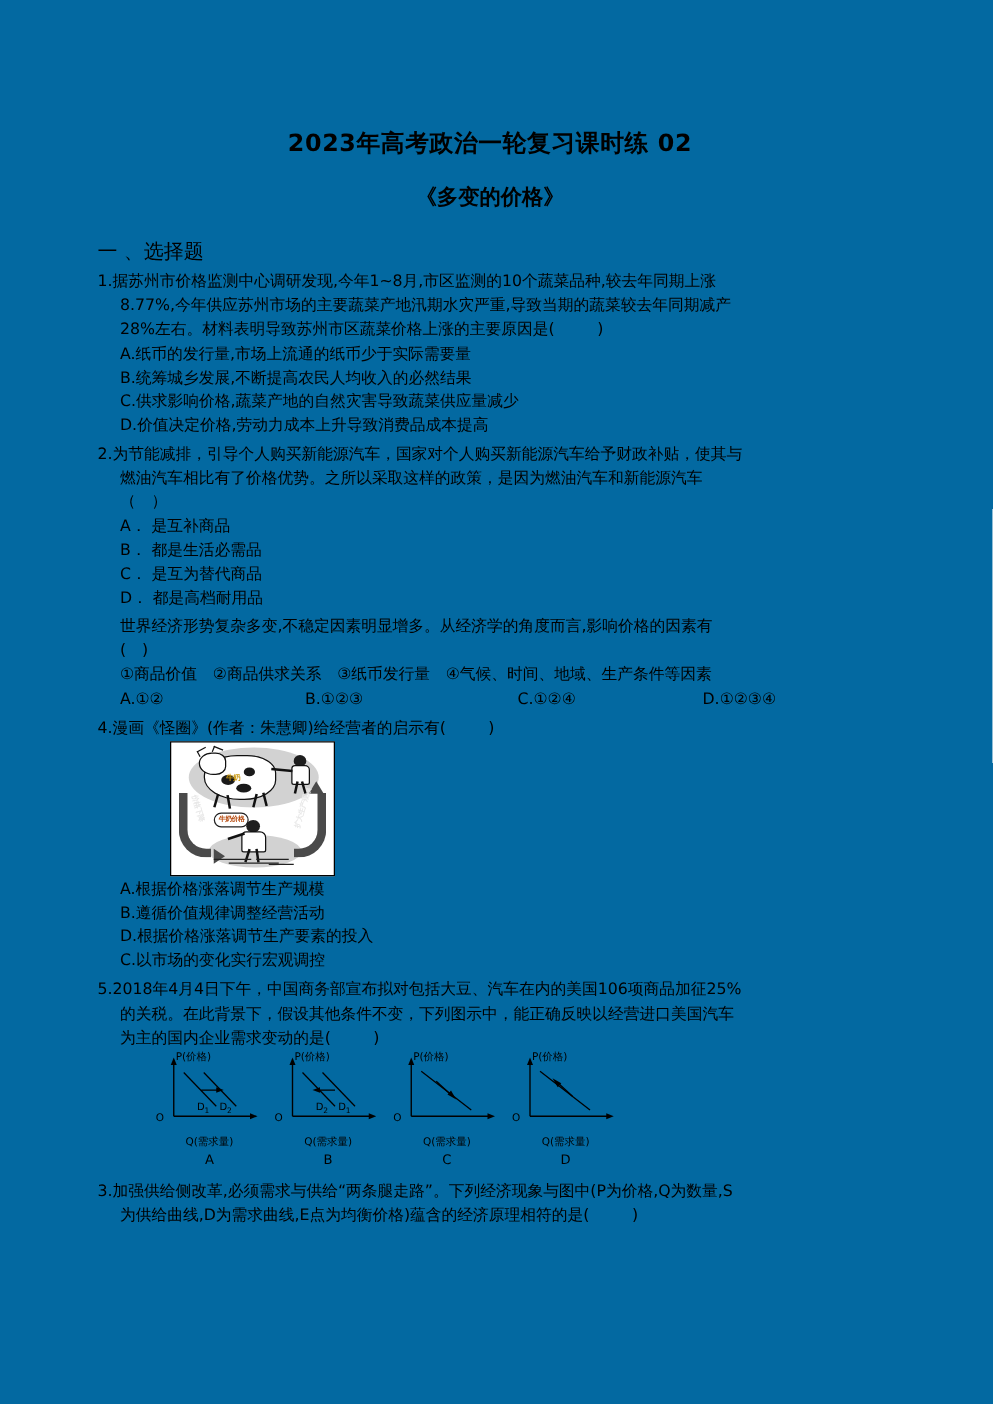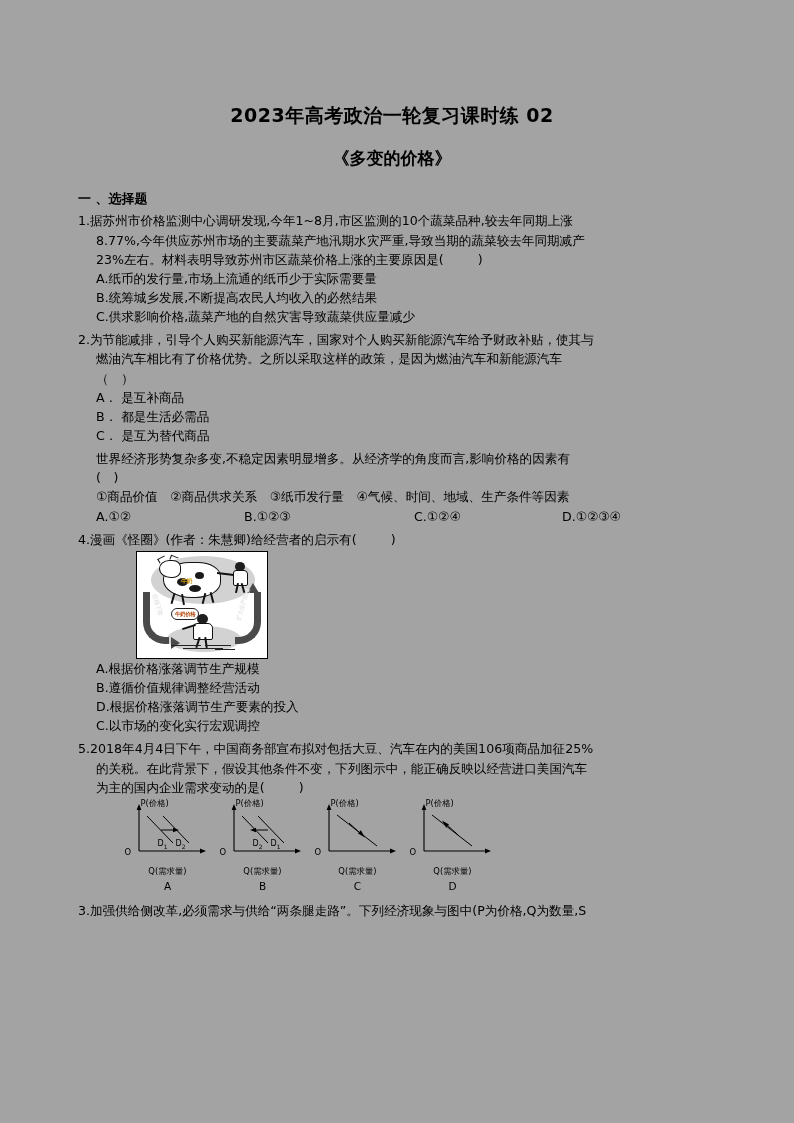--- a/index.html
+++ b/index.html
@@ -9,21 +9,21 @@
     background: #ffffff;
   }
   body {
     font-family: "DejaVu Sans", "Liberation Sans", sans-serif;
     color: #000000;
   }
   .page {
     position: relative;
     width: 794px;
     height: 1123px;
-    background: #a3a3a3;
+    background: #0369a1;
     overflow: hidden;
     box-sizing: border-box;
     padding: 0;
   }
   .content {
     position: absolute;
     left: 78px;
     top: 0;
     width: 628px;
   }
@@ -38,22 +38,22 @@
   }
   .doc-subtitle {
     text-align: center;
     font-weight: bold;
     font-size: 17px;
     margin: 0;
     padding-top: 21px;
     line-height: 1.2;
   }
   .section-heading {
-    font-weight: bold;
-    font-size: 13px;
+    font-weight: normal;
+    font-size: 16px;
     margin: 0;
     padding-top: 23px;
     line-height: 1.25;
   }
   .q {
     font-size: 12.6px;
     line-height: 1.52;
     margin: 0;
     padding-top: 4px;
   }
@@ -346,33 +346,35 @@
   <div class="content">
 
     <div class="doc-title">2023年高考政治一轮复习课时练 02</div>
     <div class="doc-subtitle">《多变的价格》</div>
 
     <div class="section-heading">一 、选择题</div>
 
     <div class="q">
       <div class="q-line">1.据苏州市价格监测中心调研发现,今年1~8月,市区监测的10个蔬菜品种,较去年同期上涨</div>
       <div class="q-line indent">8.77%,今年供应苏州市场的主要蔬菜产地汛期水灾严重,导致当期的蔬菜较去年同期减产</div>
-      <div class="q-line indent"><span>23%左右。材料表明导致苏州市区蔬菜价格上涨的主要原因是(</span><span class="paren-gap"></span><span>)</span></div>
+      <div class="q-line indent"><span>28%左右。材料表明导致苏州市区蔬菜价格上涨的主要原因是(</span><span class="paren-gap"></span><span>)</span></div>
       <div class="opt">A.纸币的发行量,市场上流通的纸币少于实际需要量</div>
       <div class="opt">B.统筹城乡发展,不断提高农民人均收入的必然结果</div>
       <div class="opt">C.供求影响价格,蔬菜产地的自然灾害导致蔬菜供应量减少</div>
+      <div class="opt">D.价值决定价格,劳动力成本上升导致消费品成本提高</div>
     </div>
 
     <div class="q">
       <div class="q-line">2.为节能减排，引导个人购买新能源汽车，国家对个人购买新能源汽车给予财政补贴，使其与</div>
       <div class="q-line indent">燃油汽车相比有了价格优势。之所以采取这样的政策，是因为燃油汽车和新能源汽车</div>
       <div class="q-line indent">（　）</div>
       <div class="opt">A． 是互补商品</div>
       <div class="opt">B． 都是生活必需品</div>
       <div class="opt">C． 是互为替代商品</div>
+      <div class="opt">D． 都是高档耐用品</div>
     </div>
 
     <div class="q">
       <div class="q-line indent">世界经济形势复杂多变,不稳定因素明显增多。从经济学的角度而言,影响价格的因素有</div>
       <div class="q-line indent">(　)</div>
       <div class="q-line indent">①商品价值　②商品供求关系　③纸币发行量　④气候、时间、地域、生产条件等因素</div>
       <div class="q-line indent" style="display:flex;align-items:flex-end;">
         <span style="width:148px;">A.①②</span>
         <span style="width:170px;">B.①②③</span>
         <span style="width:148px;">C.①②④</span>
@@ -522,16 +524,17 @@
           </div>
           <div class="g-axis-label-x">Q(需求量)</div>
           <div class="g-letter">D</div>
         </div>
 
       </div>
     </div>
 
     <div class="q" style="padding-top:6px;">
       <div class="q-line">3.加强供给侧改革,必须需求与供给“两条腿走路”。下列经济现象与图中(P为价格,Q为数量,S</div>
+      <div class="q-line indent"><span>为供给曲线,D为需求曲线,E点为均衡价格)蕴含的经济原理相符的是(</span><span class="paren-gap"></span><span>)</span></div>
     </div>
 
   </div>
 </div>
 
 </body></html>

